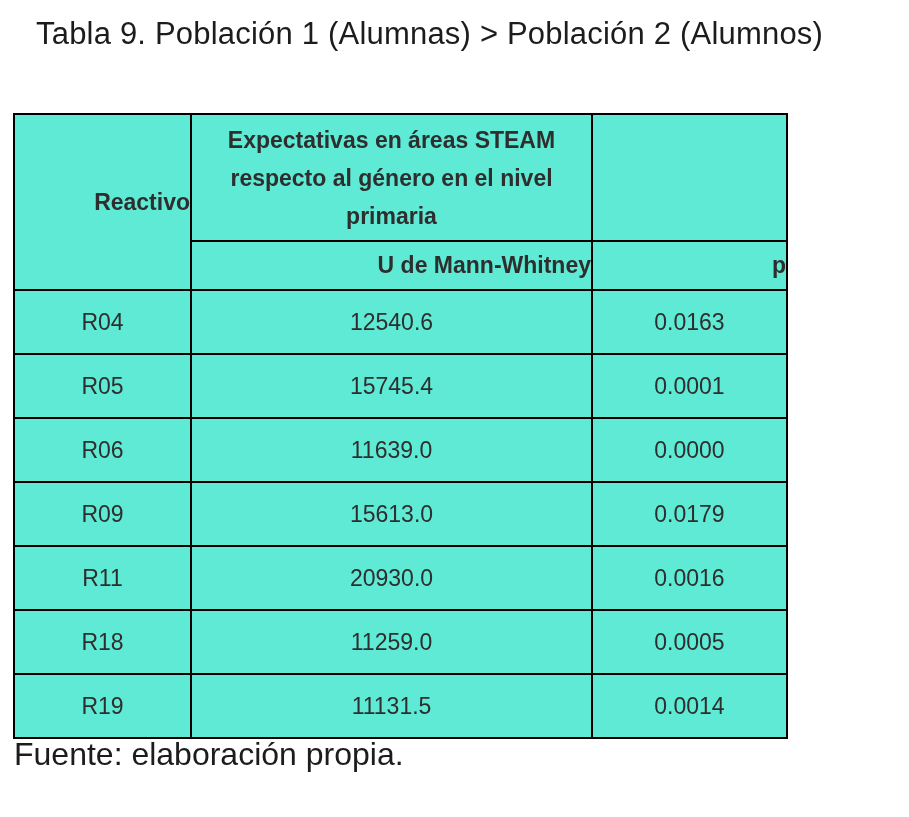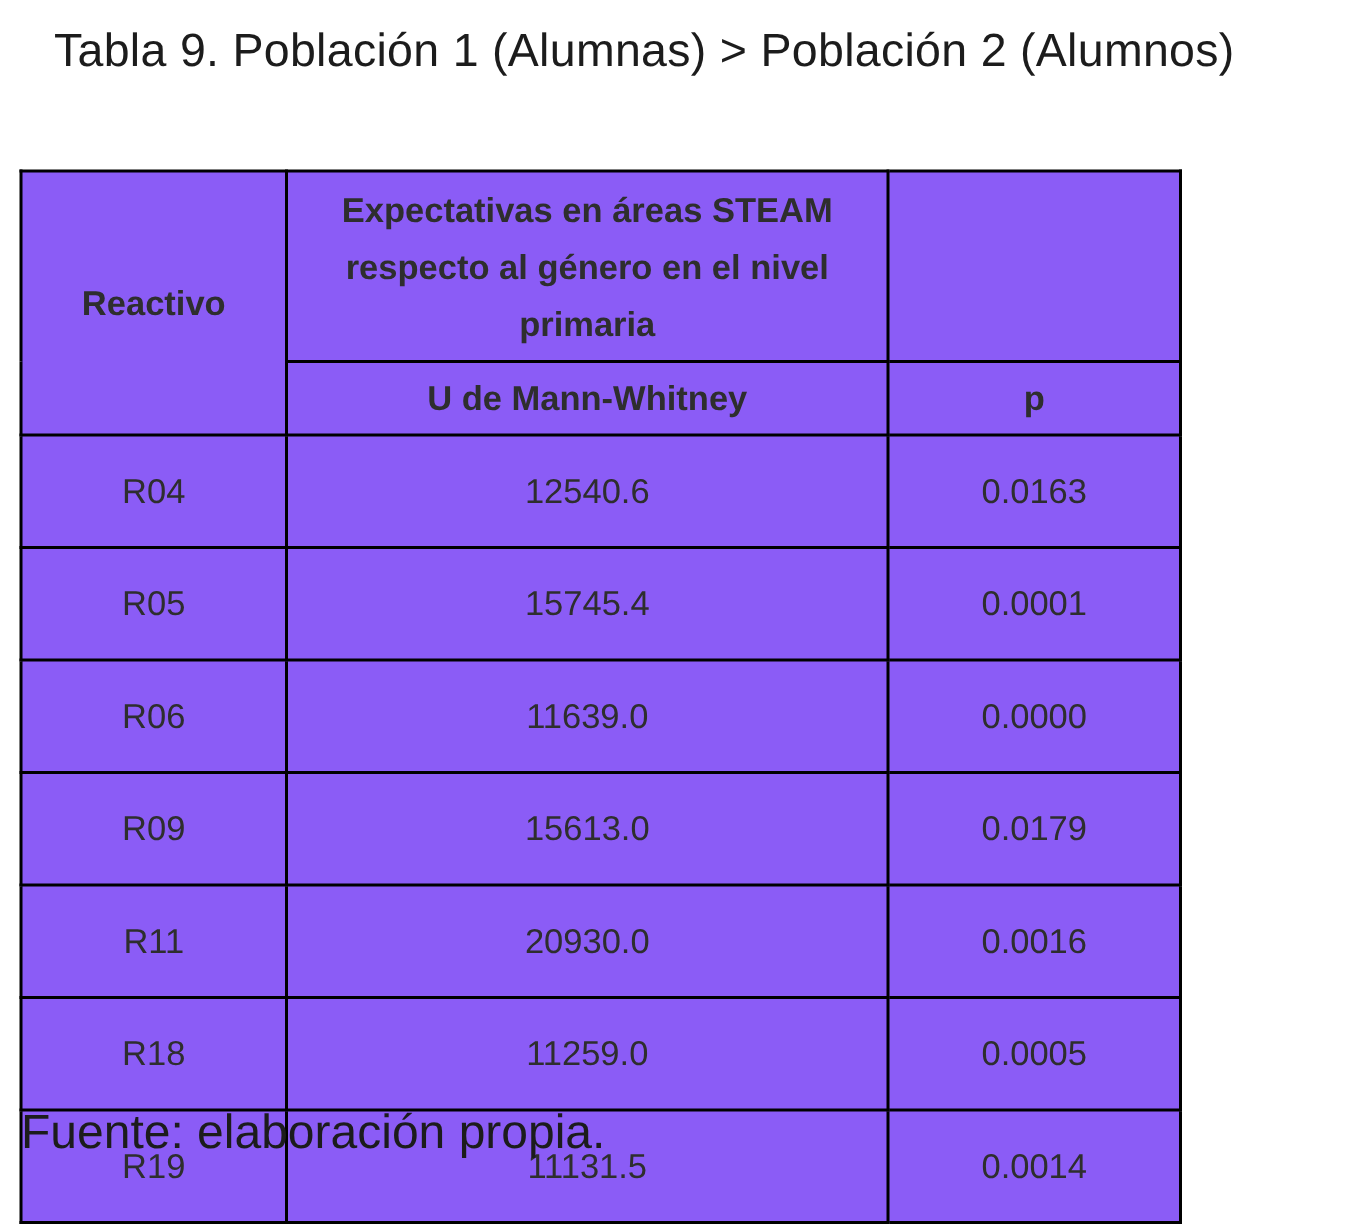--- a/index.html
+++ b/index.html
@@ -35,43 +35,43 @@
   }
   table.results col.c1 { width: 177px; }
   table.results col.c2 { width: 401px; }
   table.results col.c3 { width: 195px; }
   table.results td, table.results th {
     border: 2px solid #000000;
     vertical-align: middle;
     font-size: 23px;
     color: #2e2e2e;
     padding: 0;
-    background: #8b5cf6;
+    background: #5eead4;
   }
   tr.header-row-1 { height: 127px; }
   tr.header-row-2 { height: 49px; }
-  tr.data-row { height: 75px; }
+  tr.data-row { height: 64px; }
   th.reactivo-header {
     font-weight: 700;
-    text-align: center;
+    text-align: right;
     margin-left: 28px;
   }
   th.group-header {
     font-weight: 700;
     text-align: center;
     line-height: 38px;
     padding: 2px 26px;
   }
   td.empty-corner {
     border: none;
     background: transparent;
   }
   th.sub-header {
     font-weight: 700;
-    text-align: center;
+    text-align: right;
     padding-left: 16px;
   }
   td.cell-center { text-align: center; }
   .b-left-outer   { border-left-width: 3px; }
   .b-right-outer  { border-right-width: 3px; }
   .b-top-outer    { border-top-width: 3px; }
   .b-bottom-outer { border-bottom-width: 3px; }
   .source-note {
     position: absolute;
     left: 14px;

